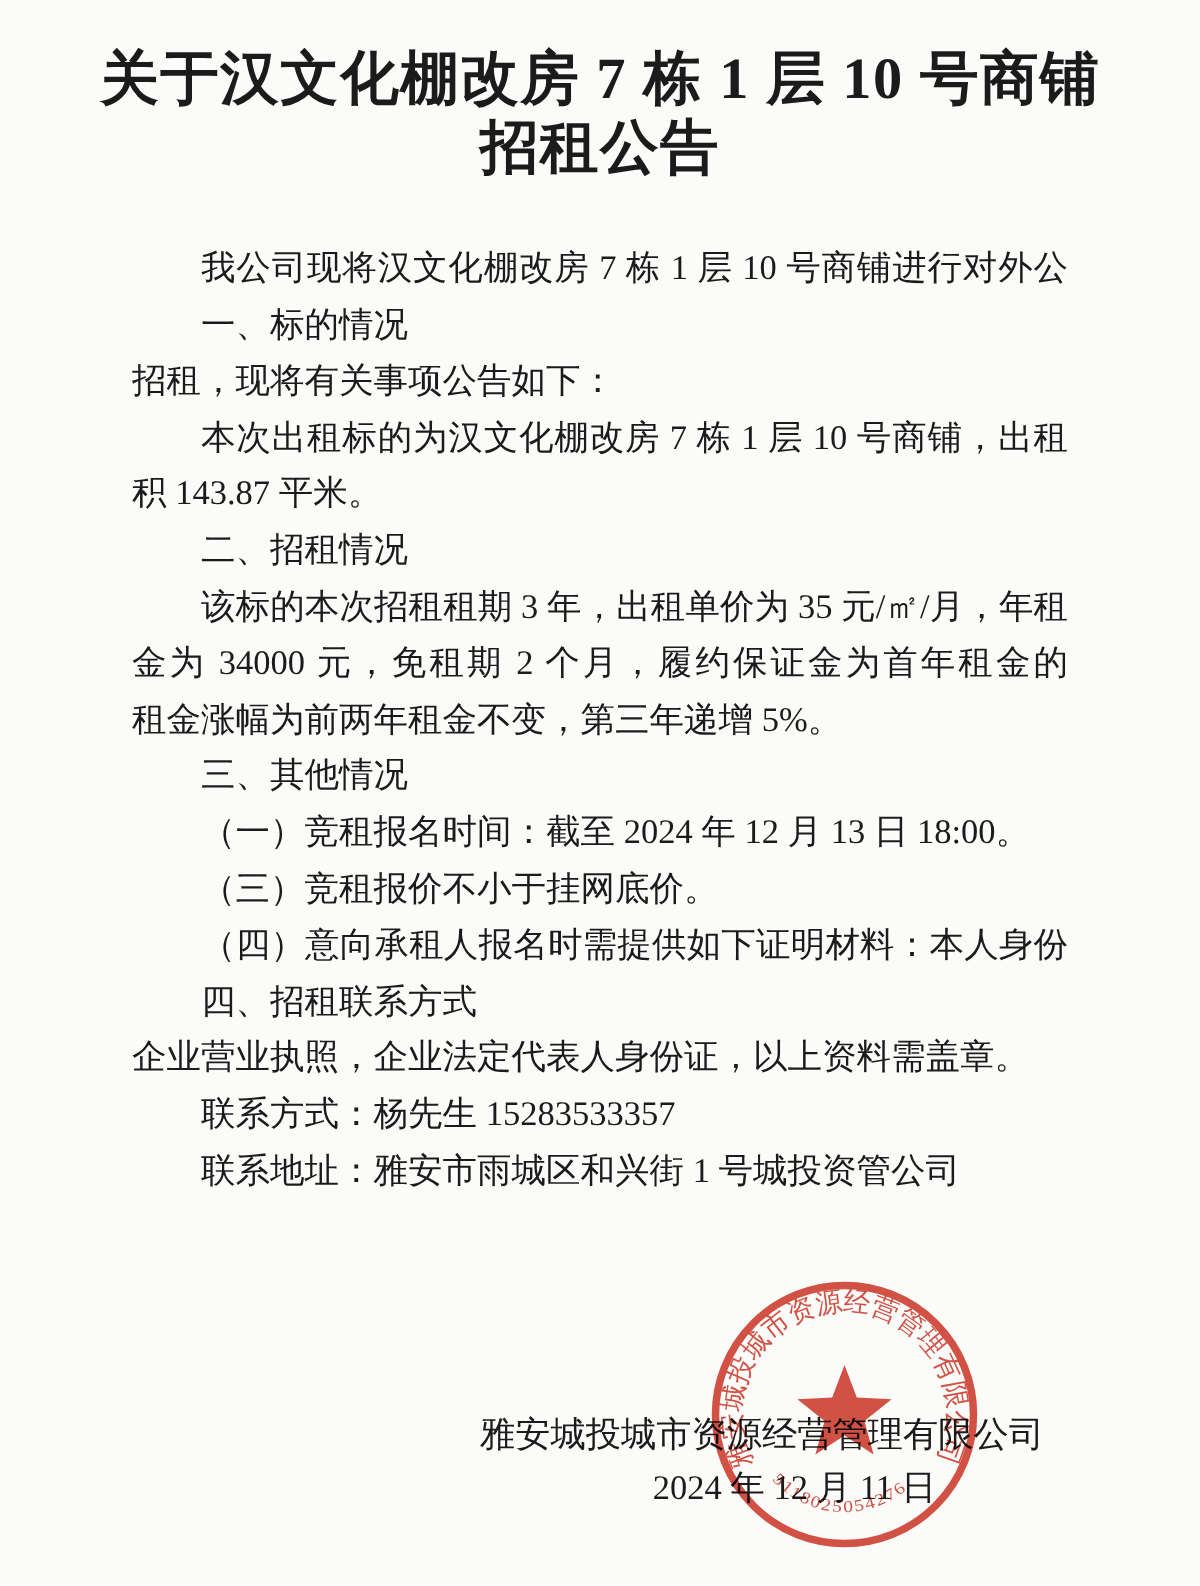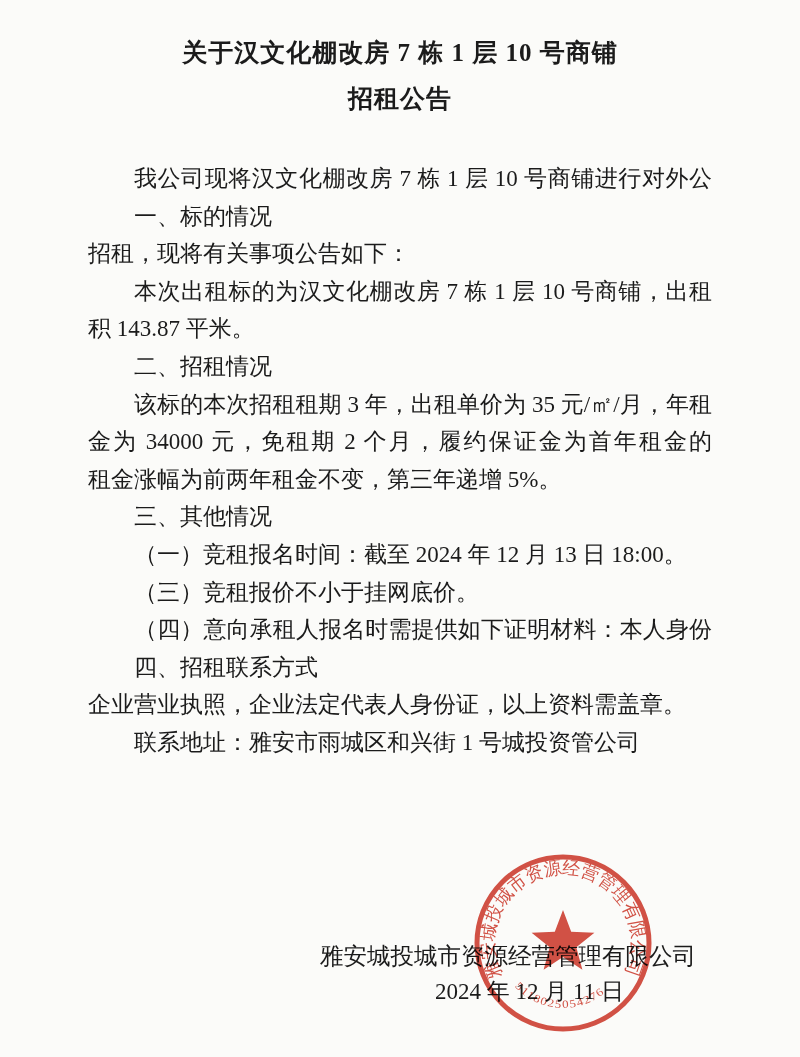--- a/index.html
+++ b/index.html
@@ -3,21 +3,21 @@
 <meta charset="utf-8">
 <style>
   html,body{margin:0;padding:0;}
   body{
     width:800px;height:1057px;position:relative;overflow:hidden;
     background:#fbfbf9;color:#1b1b1b;
     font-family:"Liberation Serif","DejaVu Serif",serif;
   }
   .title{
     position:absolute;top:30px;left:40px;right:40px;margin:0;
-    text-align:center;font-size:25px;line-height:46px;font-weight:700;
+    text-align:center;font-size:39px;line-height:46px;font-weight:700;
     letter-spacing:1px;
   }
   .title span{display:block;}
   .body-text{
     position:absolute;top:160px;left:88px;width:624px;font-size:23px;
   }
   .line{
     line-height:37.6px;height:37.6px;white-space:nowrap;overflow:hidden;
   }
   .line.indent{padding-left:46px;}
@@ -55,20 +55,21 @@
     <div class="line indent">二、招租情况</div>
     <div class="line indent justify">该标的本次招租租期 3 年，出租单价为 35 元/㎡/月，年租</div>
     <div class="line justify">金为 34000 元，免租期 2 个月，履约保证金为首年租金的 20%，</div>
     <div class="line">租金涨幅为前两年租金不变，第三年递增 5%。</div>
     <div class="line indent">三、其他情况</div>
     <div class="line indent">（一）竞租报名时间：截至 2024 年 12 月 13 日 18:00。</div>
     <div class="line indent">（三）竞租报价不小于挂网底价。</div>
     <div class="line indent justify">（四）意向承租人报名时需提供如下证明材料：本人身份证，</div>
     <div class="line indent">四、招租联系方式</div>
     <div class="line">企业营业执照，企业法定代表人身份证，以上资料需盖章。</div>
+    <div class="line indent">联系方式：杨先生 15283533357</div>
     <div class="line indent">联系地址：雅安市雨城区和兴街 1 号城投资管公司</div>
   </div>
 
 <div class="footer-company">雅安城投城市资源经营管理有限公司</div>
 <div class="footer-date">2024 年 12 月 11 日</div>
 
 <svg class="seal" viewBox="0 0 180 180" aria-hidden="true">
   <defs>
     <path id="sealArcTop" d="M 29.1 122.4 A 69 69 0 1 1 150.9 122.4" fill="none"></path>
     <path id="sealArcBottom" d="M 41.7 133.5 A 65 65 0 0 0 138.3 133.5" fill="none"></path>

